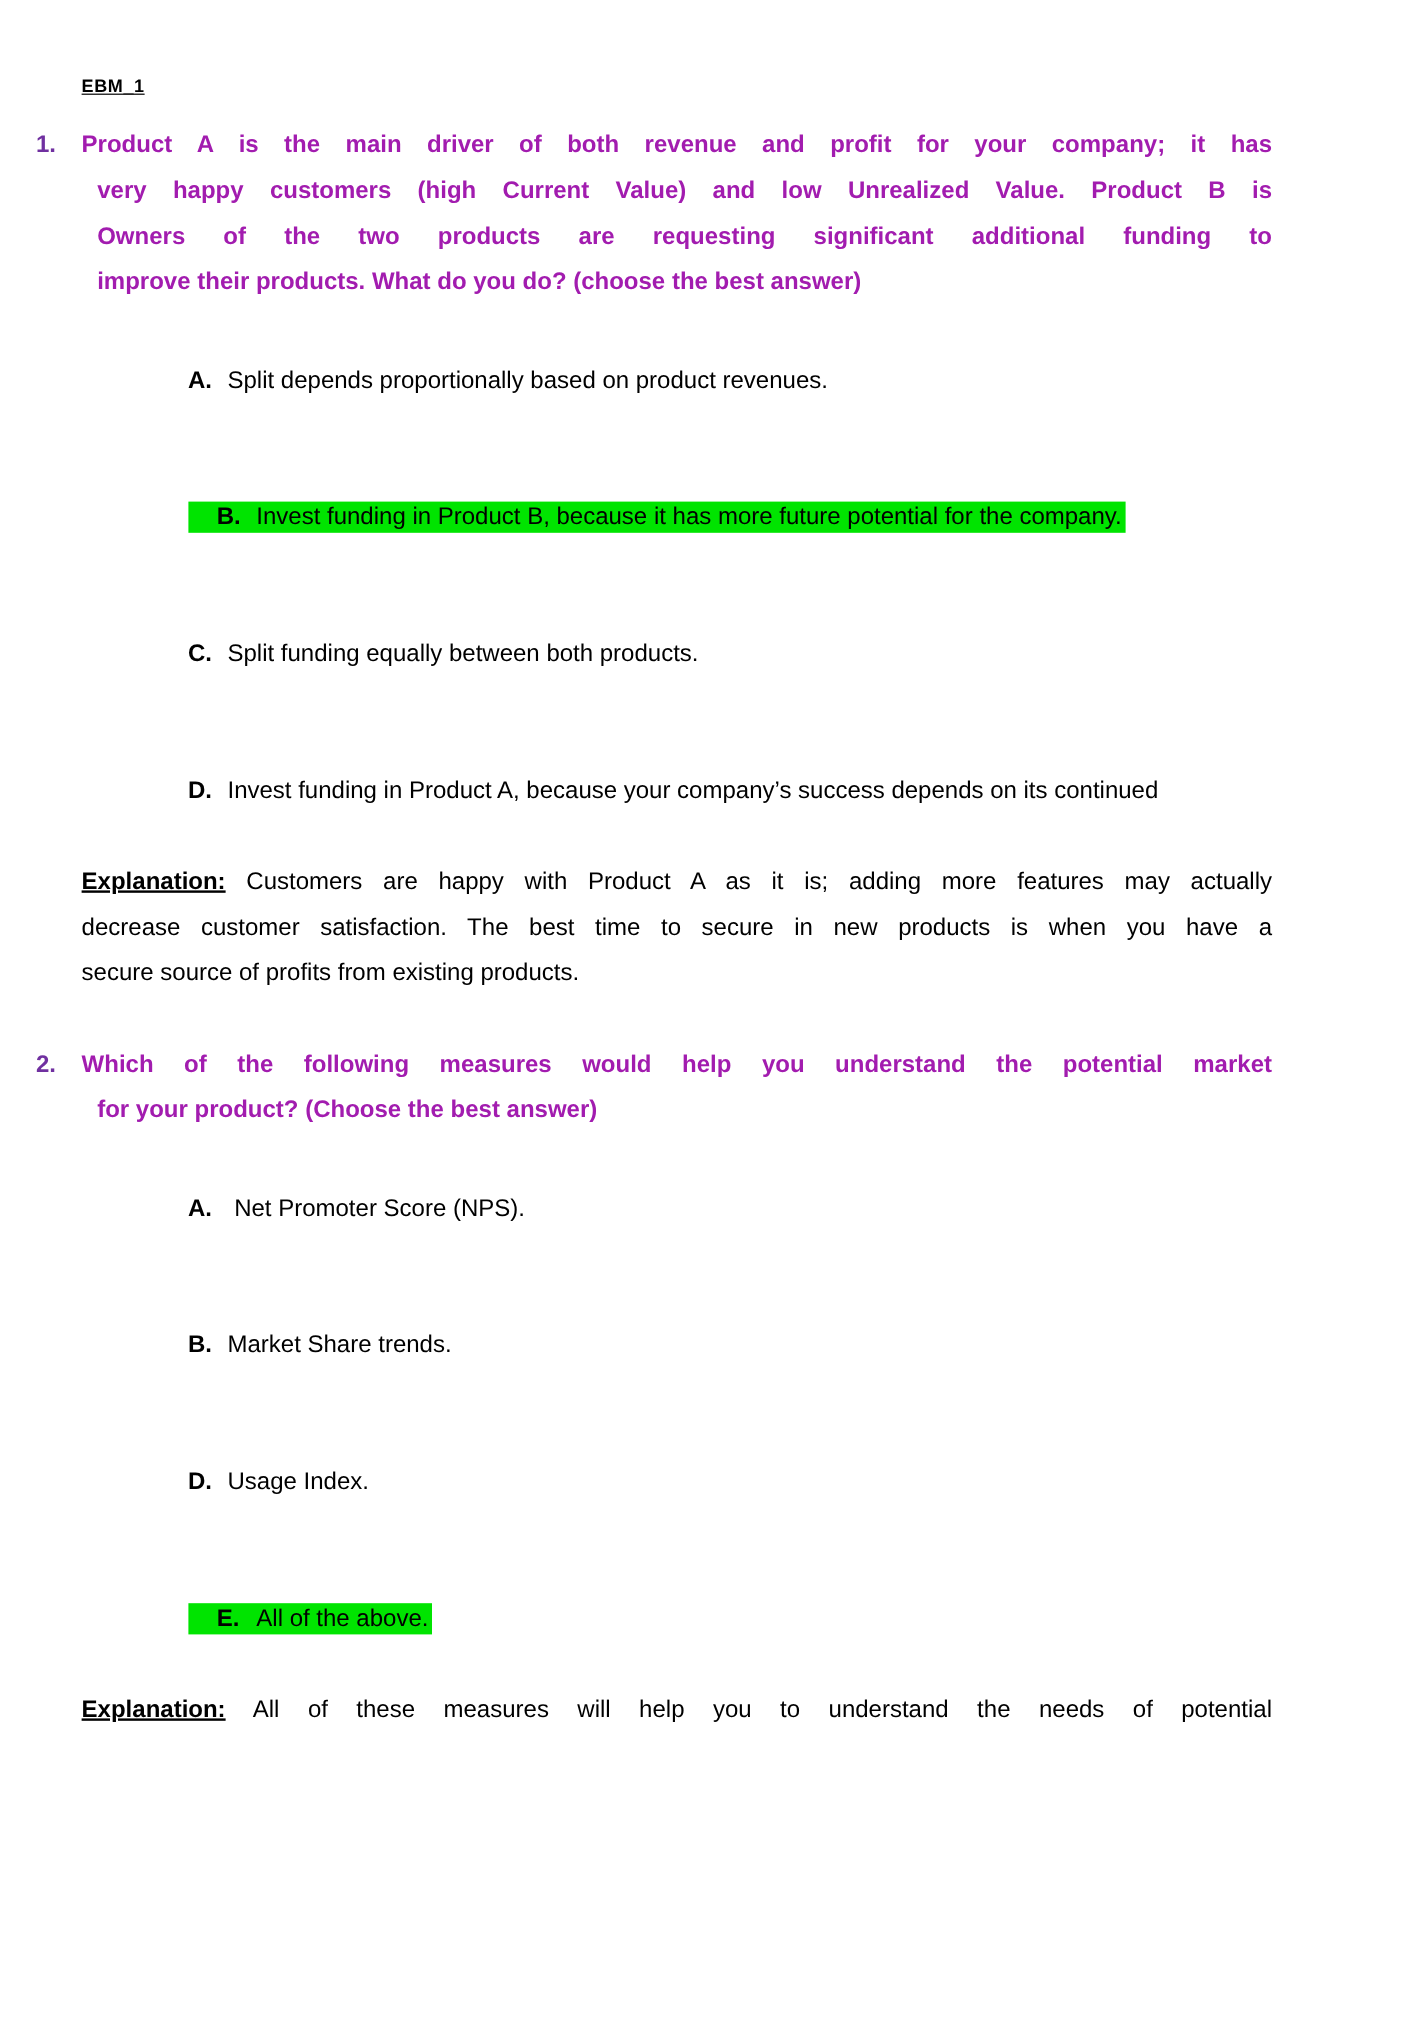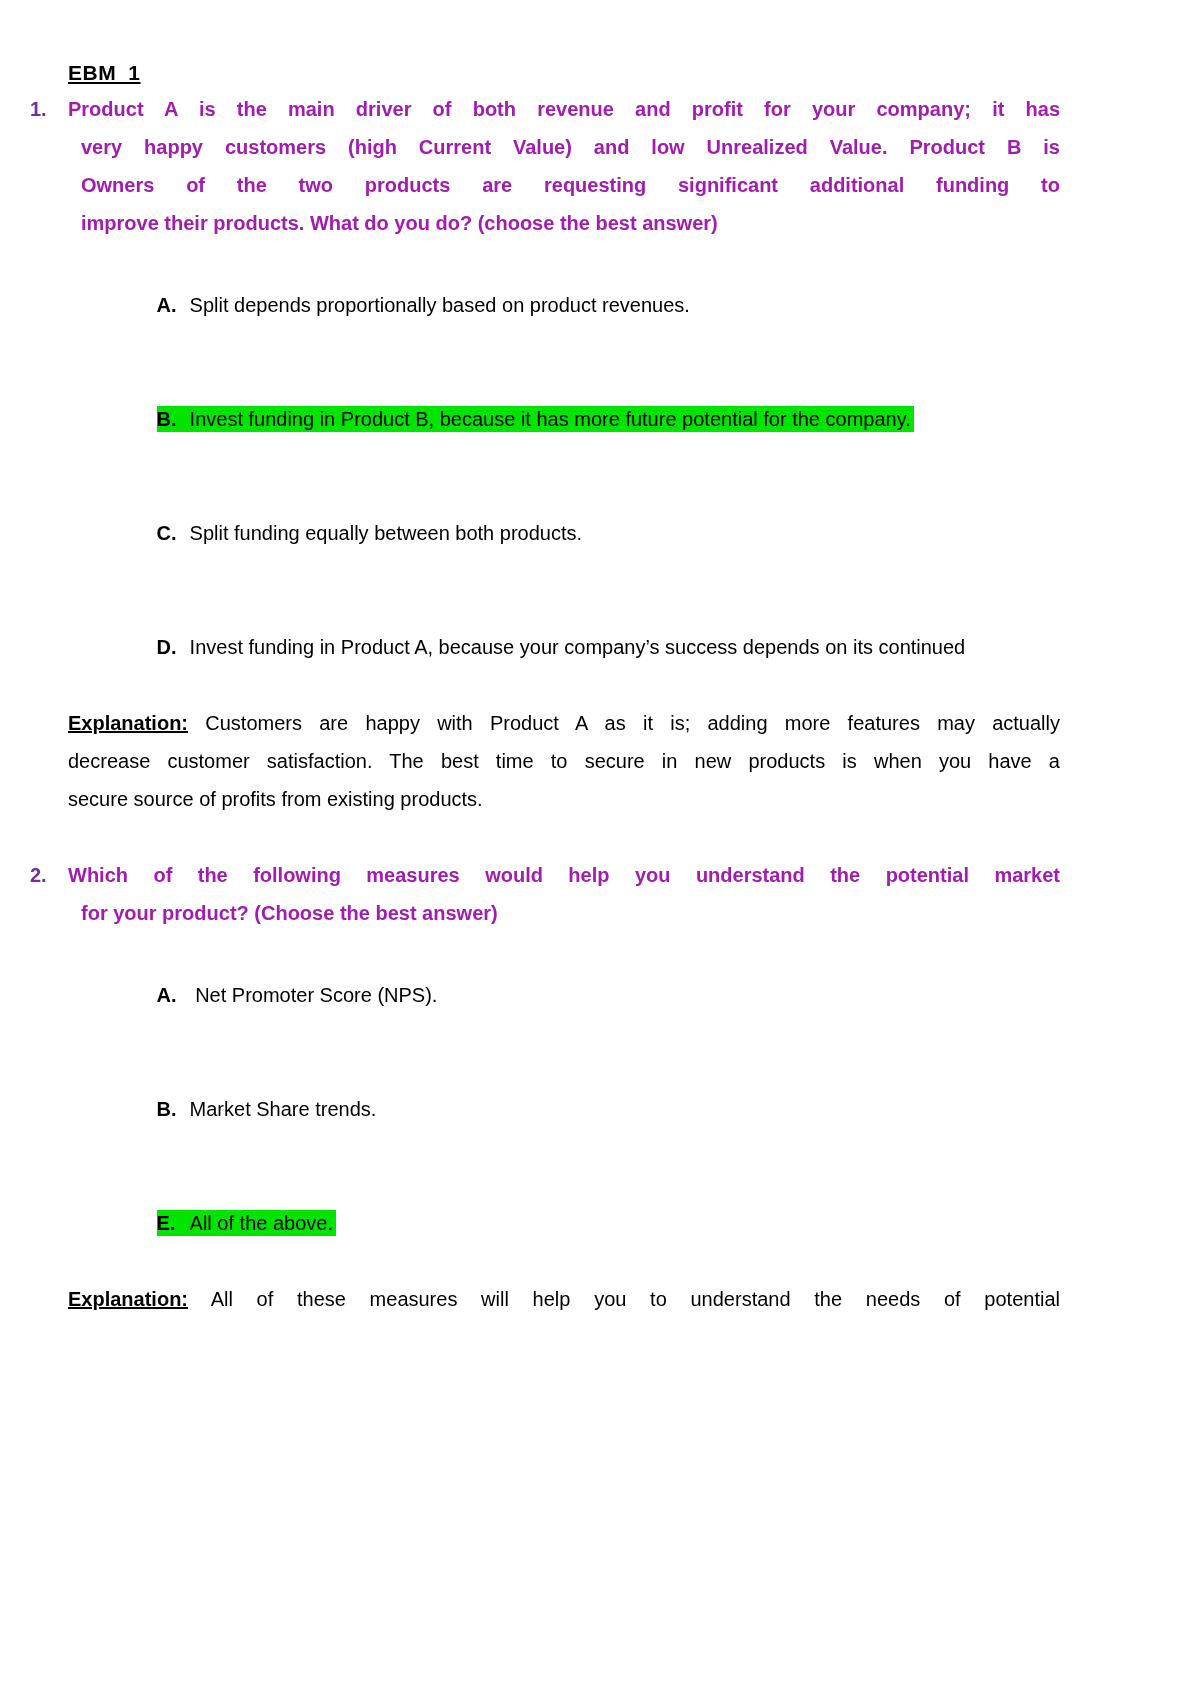--- a/index.html
+++ b/index.html
@@ -14,24 +14,24 @@
     overflow: hidden;
   }
   .content {
     position: absolute;
     top: 58px;
     left: 68px;
     width: 992px;
   }
   .doc-title {
     font-weight: bold;
-    font-size: 21px;
+    font-size: 15px;
     text-decoration: underline;
     line-height: 30px;
-    margin-bottom: 2px;
+    margin-bottom: 14px;
     letter-spacing: 0.5px;
   }
   .question-block { position: relative; }
   .question { position: relative; margin-top: 0; }
   .qnum {
     position: absolute;
     left: -38px;
     top: 0;
     font-weight: bold;
     color: #7030a0;
@@ -47,21 +47,21 @@
   .qline.cont { padding-left: 13px; }
   .qline.last { text-align-last: left; }
   .options { margin-left: 33px; margin-top: 6px; }
   .option { line-height: 38px; white-space: pre-wrap; }
   .opt-letter {
     display: inline-block;
     min-width: 33px;
     font-weight: bold;
   }
   .opt-wrap { padding: 2px 3px 2px 0; }
-  .opt-wrap.hl { background: #00e400; }
+  .opt-wrap.hl { background: #00e400; padding-left: 24px; }
   .opt-cont { line-height: 38px; padding-left: 33px; }
   .expl { margin-bottom: 38px; }
   .eline {
     line-height: 38px;
     text-align: justify;
     text-align-last: justify;
   }
   .eline.last { text-align-last: left; }
   .expl-label {
     font-weight: bold;
@@ -112,20 +112,23 @@
         <div class="qline cont last">for your product? (Choose the best answer)</div>
       </div>
       <div class="options">
         <div class="option">
           <span class="opt-wrap"><span class="opt-letter">A.</span><span class="opt-text"> Net Promoter Score (NPS).</span></span>
         </div>
         <div class="option">
           <span class="opt-wrap"><span class="opt-letter">B.</span><span class="opt-text">Market Share trends.</span></span>
         </div>
         <div class="option">
+          <span class="opt-wrap"><span class="opt-letter">D.</span><span class="opt-text">Usage Index.</span></span>
+        </div>
+        <div class="option">
           <span class="opt-wrap hl"><span class="opt-letter">E.</span><span class="opt-text">All of the above.</span></span>
         </div>
       </div>
       <div class="expl">
         <div class="eline"><span class="expl-label">Explanation:</span> <span>All of these measures will help you to understand the needs of potential</span></div>
 
       </div>
     </div>
 
   </div>

